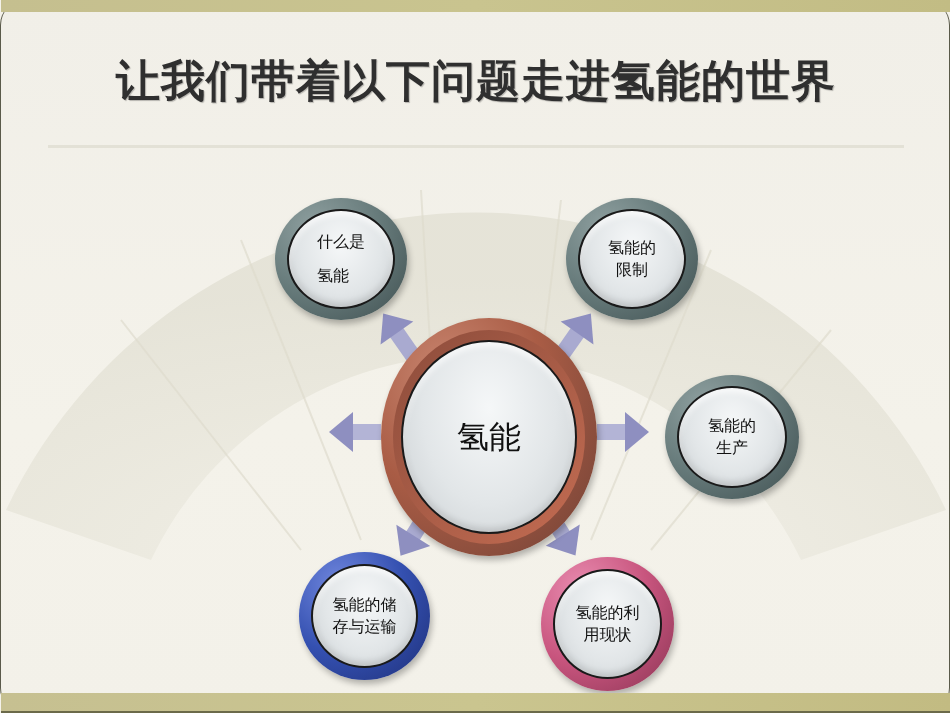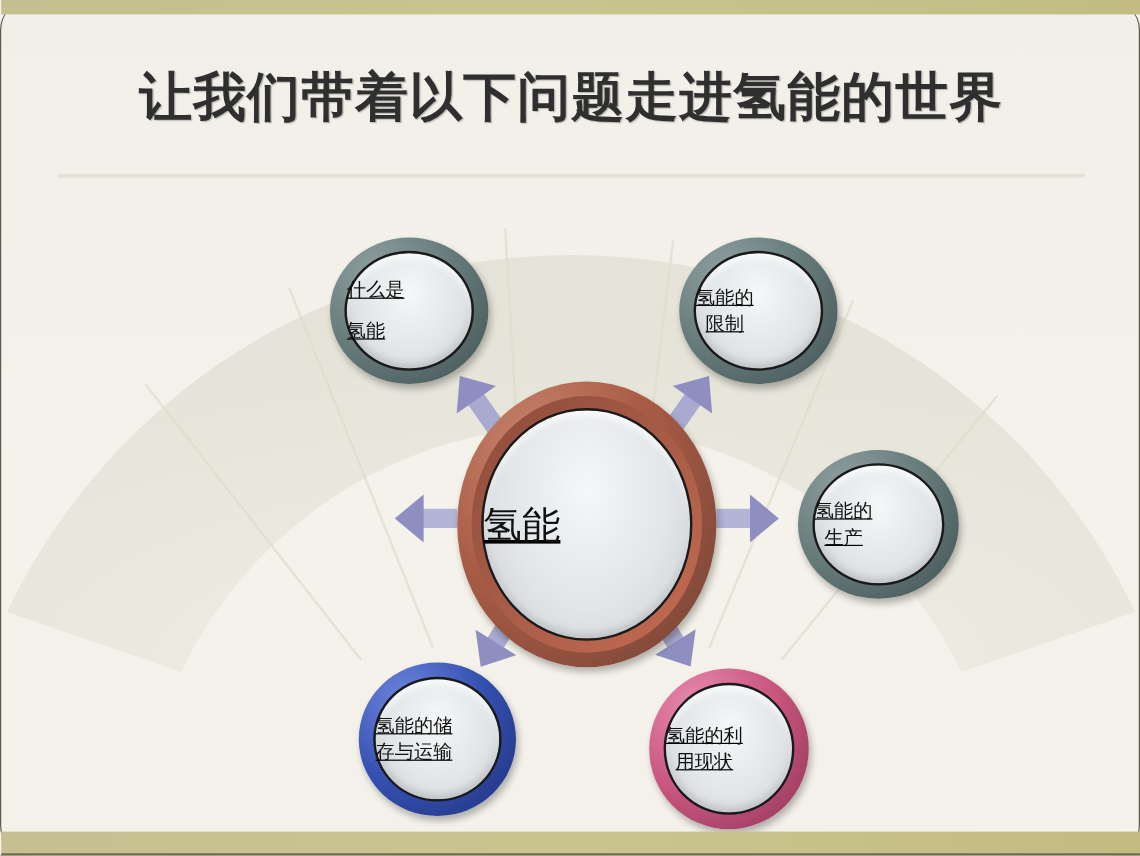--- a/index.html
+++ b/index.html
@@ -19,22 +19,22 @@
            text-shadow:1px 1px 1px rgba(0,0,0,0.25); }
   .divider { position:absolute; left:47px; top:145px; width:856px; height:3px;
              background:#e3e1d6; }
   .fan { position:absolute; left:0; top:180px; width:950px; height:420px; overflow:hidden; }
   .fan svg { position:absolute; left:0; top:0; }
   .node { position:absolute; border-radius:50%; box-sizing:border-box;
           box-shadow:2px 4px 6px rgba(0,0,0,0.28); }
   .node .ring2 { position:absolute; border-radius:50%; }
   .node .face { position:absolute; border-radius:50%; border:2px solid #1a1a1a;
                 background:radial-gradient(ellipse at 50% 35%, #f5f7f8 0%, #e2e6e8 55%, #c9ced1 100%);
-                display:flex; align-items:center; box-sizing:border-box;
-                box-shadow:inset 0 -4px 6px rgba(0,0,0,0.12), inset 0 4px 6px rgba(255,255,255,0.8);text-decoration:underline; }
+                display:flex; align-items:center; justify-content:center; box-sizing:border-box;
+                box-shadow:inset 0 -4px 6px rgba(0,0,0,0.12), inset 0 4px 6px rgba(255,255,255,0.8); }
   .label { font-size:16px; color:#111; text-align:center; line-height:22px; white-space:pre-line; }
   .center .label { font-size:32px; line-height:36px; }
   .tl .label { line-height:34px; text-align:left; }
   .arrows { position:absolute; left:0; top:0; width:950px; height:713px; pointer-events:none; }
 </style>
 </head>
 <body>
 
 <div class="slide">
   <div class="band-top"></div>

